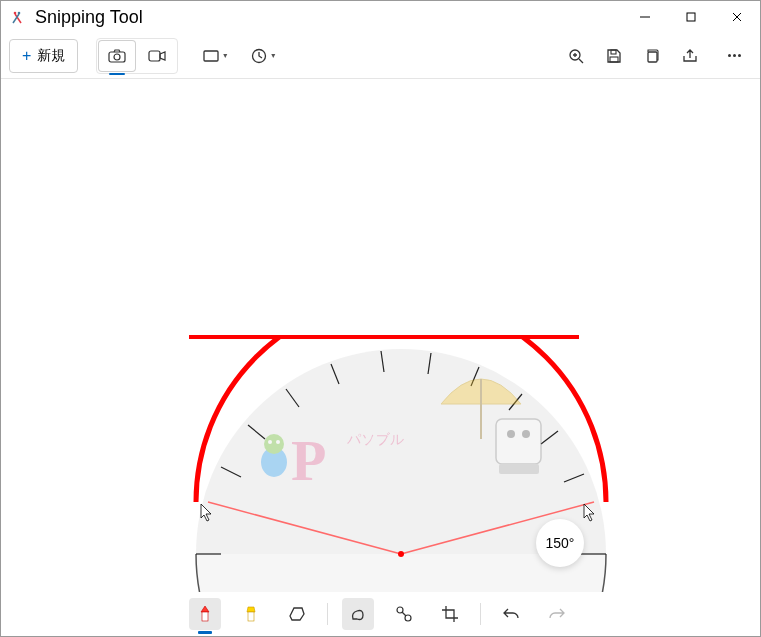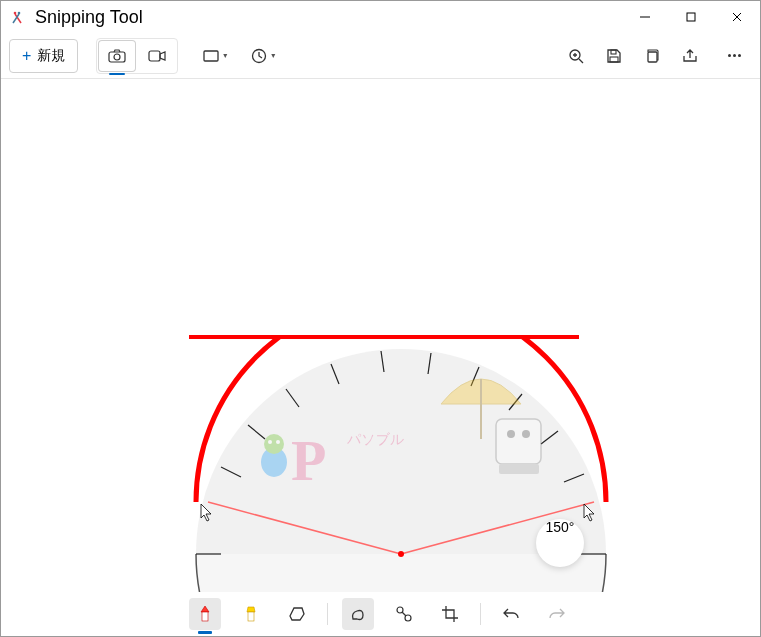--- a/index.html
+++ b/index.html
@@ -26,21 +26,21 @@
 
 .canvas-area { flex: 1; background: #fff; position: relative; overflow: hidden; }
 
 .bottom-toolbar { height: 44px; display: flex; align-items: center; justify-content: center; gap: 14px; background: #fff; }
 .btool { width: 32px; height: 32px; display: flex; align-items: center; justify-content: center; border-radius: 4px; position: relative; }
 .btool.sel { background: #e8e8e8; }
 .btool.sel::after { content:""; position:absolute; bottom:-4px; left:50%; transform:translateX(-50%); width:14px; height:3px; background:#0067c0; border-radius:1px; }
 .btool.disabled { opacity: 0.35; }
 
 .protractor { position: absolute; left: 185px; top: 260px; }
-.angle-badge { position: absolute; left: 535px; top: 440px; width: 48px; height: 48px; background: #fff; border-radius: 50%; display: flex; align-items: flex-start; justify-content: center; font-size: 14px; color: #000; box-shadow: 0 2px 6px rgba(0,0,0,0.15); }
+.angle-badge { position: absolute; left: 535px; top: 440px; width: 48px; height: 48px; background: #fff; border-radius: 50%; display: flex; align-items: center; justify-content: center; font-size: 14px; color: #000; box-shadow: 0 2px 6px rgba(0,0,0,0.15); }
 
 .red-tangent { position: absolute; left: 188px; top: 256px; width: 390px; height: 4px; background: #ff0000; }
 
 .watermark-text { position: absolute; font-family: serif; opacity: 0.4; }
 </style>
 </head>
 <body>
 
 <div class="window">
 

